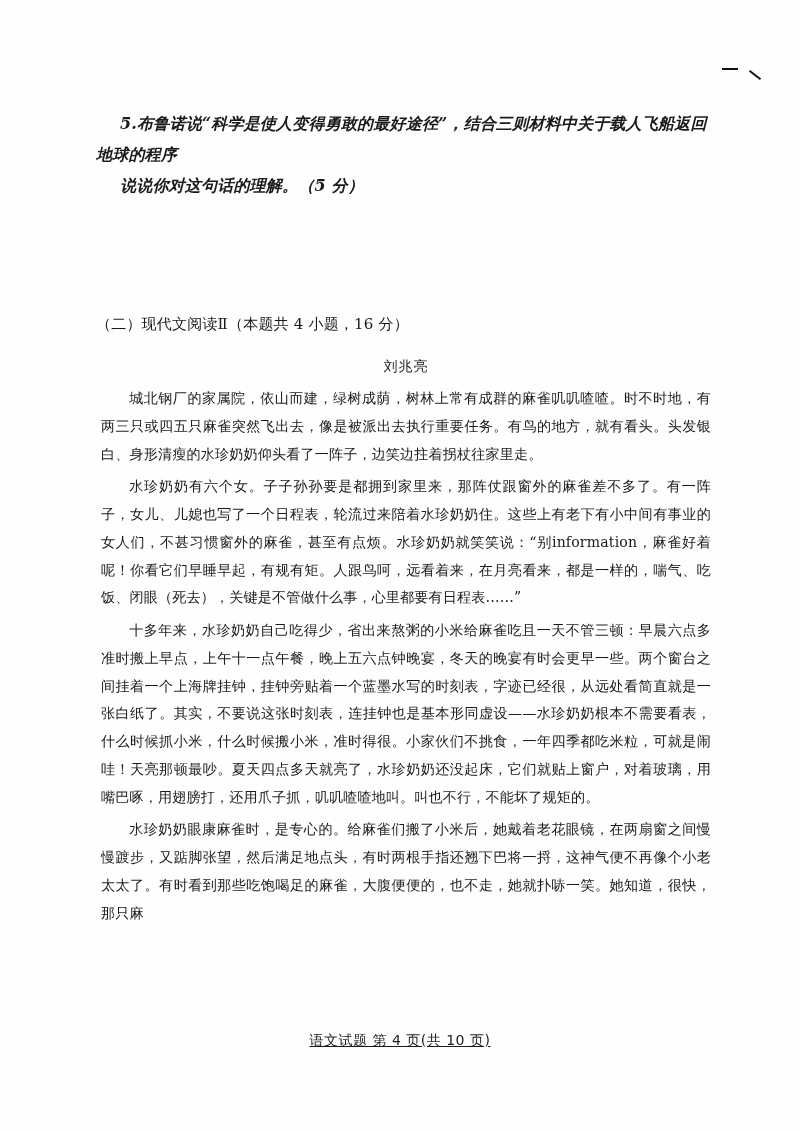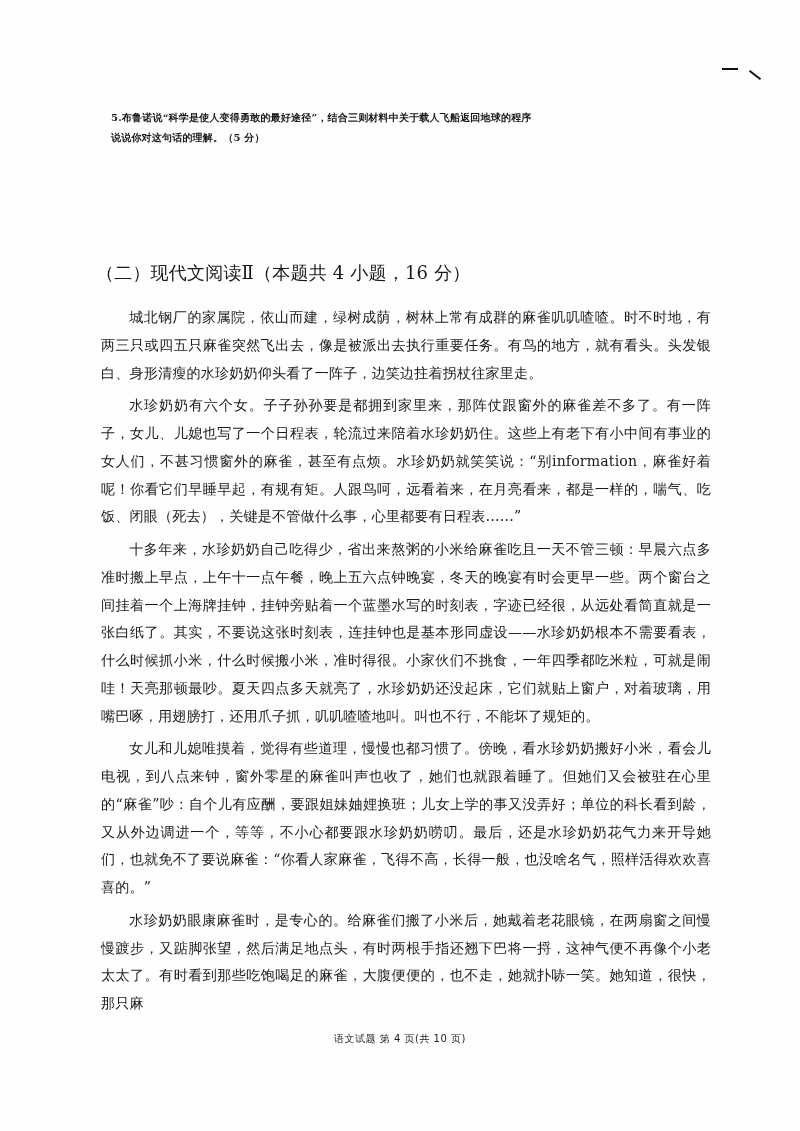--- a/index.html
+++ b/index.html
@@ -48,34 +48,35 @@
   }
 
   .content {
     position: absolute;
     left: 96px;
     top: 108px;
     width: 620px;
   }
 
   .q5 {
-    font-size: 10px;
+    font-size: 16px;
     line-height: 1.95;
     font-weight: 700;
     letter-spacing: 0.2px;
+    font-style: italic;
   }
   .q5 .indent2 {
     display: block;
     text-indent: 1.5em;
   }
 
   .spacer-big { height: 108px; }
 
   .section-head {
-    font-size: 18px;
+    font-size: 15px;
     line-height: 1.95;
     letter-spacing: 0.2px;
   }
   .section-head .line { display: block; }
 
   .title-block {
     text-align: center;
     margin-top: 14px;
   }
   .title-main {
@@ -101,23 +102,24 @@
     margin: 5px;
     text-indent: 2em;
   }
 
   .footer {
     position: absolute;
     left: 0;
     right: 0;
     top: 1032px;
     text-align: center;
-    font-size: 10px;
+    font-size: 14px;
     letter-spacing: 0.5px;
     font-family: "DejaVu Sans", "Liberation Sans", sans-serif;
+    text-decoration: underline;
   }
 </style>
 </head>
 <body>
 
 <div class="page">
 
   <div class="corner-mark">
     <div class="m1"></div>
     <div class="m2"></div>
@@ -130,27 +132,27 @@
       <span class="indent2">说说你对这句话的理解。（5 分）</span>
     </div>
 
     <div class="spacer-big"></div>
 
     <div class="section-head">
       <span class="line">（二）现代文阅读Ⅱ（本题共 4 小题，16 分）</span>
     </div>
 
     <div class="title-block">
+      <div class="title-author">刘兆亮</div>
     </div>
 
     <div class="body-text">
       <p>城北钢厂的家属院，依山而建，绿树成荫，树林上常有成群的麻雀叽叽喳喳。时不时地，有两三只或四五只麻雀突然飞出去，像是被派出去执行重要任务。有鸟的地方，就有看头。头发银白、身形清瘦的水珍奶奶仰头看了一阵子，边笑边拄着拐杖往家里走。</p>
       <p>水珍奶奶有六个女。子子孙孙要是都拥到家里来，那阵仗跟窗外的麻雀差不多了。有一阵子，女儿、儿媳也写了一个日程表，轮流过来陪着水珍奶奶住。这些上有老下有小中间有事业的女人们，不甚习惯窗外的麻雀，甚至有点烦。水珍奶奶就笑笑说：“别information，麻雀好着呢！你看它们早睡早起，有规有矩。人跟鸟呵，远看着来，在月亮看来，都是一样的，喘气、吃饭、闭眼（死去），关键是不管做什么事，心里都要有日程表……”</p>
       <p>十多年来，水珍奶奶自己吃得少，省出来熬粥的小米给麻雀吃且一天不管三顿：早晨六点多准时搬上早点，上午十一点午餐，晚上五六点钟晚宴，冬天的晚宴有时会更早一些。两个窗台之间挂着一个上海牌挂钟，挂钟旁贴着一个蓝墨水写的时刻表，字迹已经很，从远处看简直就是一张白纸了。其实，不要说这张时刻表，连挂钟也是基本形同虚设——水珍奶奶根本不需要看表，什么时候抓小米，什么时候搬小米，准时得很。小家伙们不挑食，一年四季都吃米粒，可就是闹哇！天亮那顿最吵。夏天四点多天就亮了，水珍奶奶还没起床，它们就贴上窗户，对着玻璃，用嘴巴啄，用翅膀打，还用爪子抓，叽叽喳喳地叫。叫也不行，不能坏了规矩的。</p>
-      <p>女儿和儿媳唯摸着，觉得有些道理，慢慢也都习惯了。傍晚，看水珍奶奶搬好小米，看会儿电视，到八点来钟，窗外零星的麻雀叫声也收了，她们也就跟着睡了。但她们又会被驻在心里的“麻雀”吵：自个儿有应酬，要跟姐妹妯娌换班；儿女上学的事又没弄好；单位的科长看到龄，又从外边调进一个，等等，不小心都要跟水珍奶奶唠叨。最后，还是水珍奶奶花气力来开导她们，也就免不了要说麻雀：“你看人家麻雀，飞得不高，长得一般，也没啥名气，照样活得欢欢喜喜的。”</p>
       <p>水珍奶奶眼康麻雀时，是专心的。给麻雀们搬了小米后，她戴着老花眼镜，在两扇窗之间慢慢踱步，又踮脚张望，然后满足地点头，有时两根手指还翘下巴将一捋，这神气便不再像个小老太太了。有时看到那些吃饱喝足的麻雀，大腹便便的，也不走，她就扑哧一笑。她知道，很快，那只麻</p>
     </div>
 
   </div>
 
   <div class="footer">语文试题 第 4 页(共 10 页)</div>
 
 </div>
 
 </body></html>

